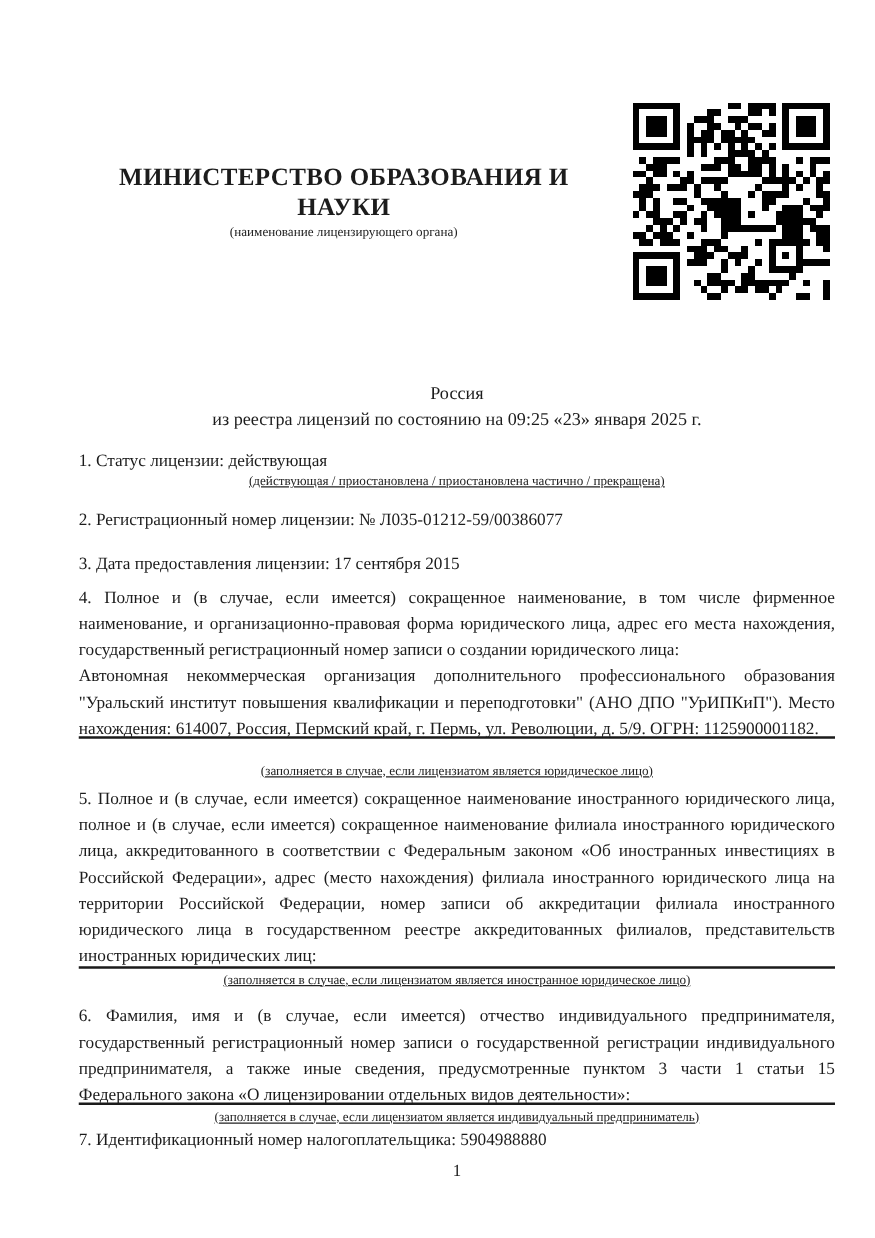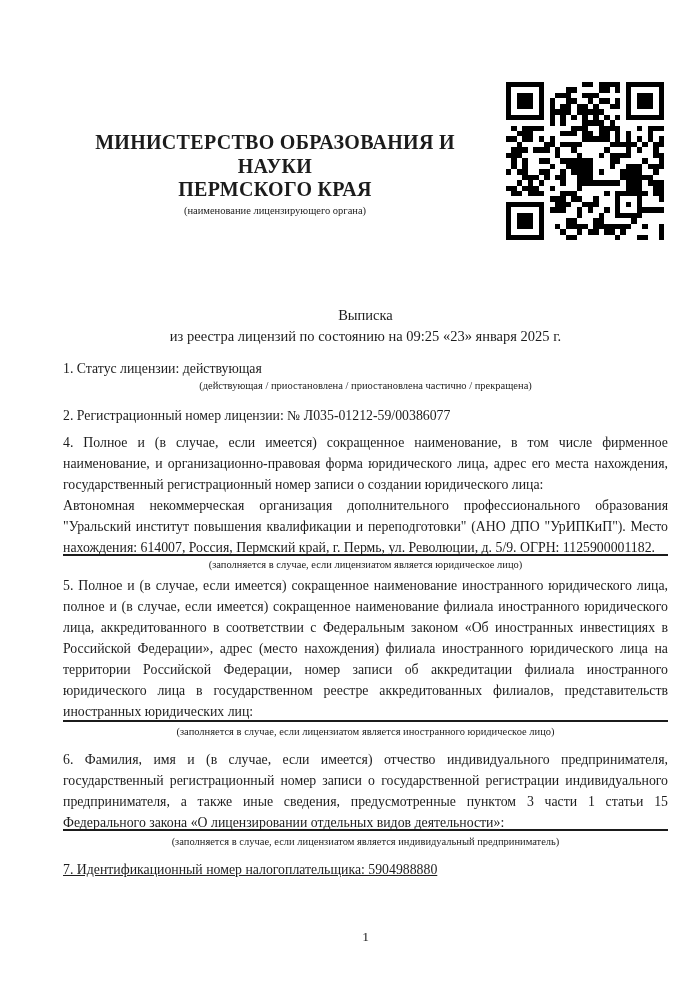--- a/index.html
+++ b/index.html
@@ -31,89 +31,91 @@
     position:absolute;top:305px;left:63px;width:605px;
     text-align:center;font-size:14.5px;line-height:20.5px;
   }
   
   .content{
     position:absolute;top:358px;left:63px;width:605px;
     font-size:13.8px;line-height:21px;
   }
   .content p{margin:0;text-align:justify;}
   .caption{
-    font-size:10.5px;line-height:13px;text-align:center;color:#222;
+    font-size:10.5px;line-height:13px;text-align:center;color:#222;text-decoration:underline;
   }
   .rule{
     border-top:2px solid #1b1b1b;height:0;width:100%;
   }
   #s1-caption{margin-top:0;}
   #s2-text{margin-top:12.5px;}
   #s3-text{margin-top:14px;}
   #s4-text{margin-top:6px;}
   #s4-rule{margin-top:-4px;}
-  #s4-caption{margin-top:2px;}
+  #s4-caption{margin-top:20px;}
   #s5-text{margin-top:4px;}
   #s5-rule{margin-top:-2px;}
   #s5-caption{margin-top:3px;}
   #s6-text{margin-top:11px;}
   #s6-rule{margin-top:-4px;}
   #s6-caption{margin-top:4px;}
-  #s7-text{margin-top:11px;text-decoration:underline;}
+  #s7-text{margin-top:0;}
   .page-number{
     position:absolute;top:929px;left:63px;width:605px;
     text-align:center;font-size:13.5px;
   }
 </style>
 </head>
 <body>
 
 <div class="page">
 
   <div class="ministry">
     <h1 class="ministry-title">
       <span>МИНИСТЕРСТВО ОБРАЗОВАНИЯ И НАУКИ</span><br>
-      <span>ПЕРМСКОГО КРАЯ</span>
     </h1>
     <div class="ministry-caption">(наименование лицензирующего органа)</div>
   </div>
 
   <div class="qr"><svg xmlns="http://www.w3.org/2000/svg" viewBox="0 0 29 29" width="160" height="158" shape-rendering="crispEdges">
         <rect width="29" height="29" fill="#ffffff"></rect>
         <path fill="#000000" d="M0 0h1v1h-1zM1 0h1v1h-1zM2 0h1v1h-1zM3 0h1v1h-1zM4 0h1v1h-1zM5 0h1v1h-1zM6 0h1v1h-1zM14 0h1v1h-1zM15 0h1v1h-1zM17 0h1v1h-1zM18 0h1v1h-1zM19 0h1v1h-1zM20 0h1v1h-1zM22 0h1v1h-1zM23 0h1v1h-1zM24 0h1v1h-1zM25 0h1v1h-1zM26 0h1v1h-1zM27 0h1v1h-1zM28 0h1v1h-1zM0 1h1v1h-1zM6 1h1v1h-1zM11 1h1v1h-1zM12 1h1v1h-1zM17 1h1v1h-1zM18 1h1v1h-1zM20 1h1v1h-1zM22 1h1v1h-1zM28 1h1v1h-1zM0 2h1v1h-1zM2 2h1v1h-1zM3 2h1v1h-1zM4 2h1v1h-1zM6 2h1v1h-1zM9 2h1v1h-1zM10 2h1v1h-1zM11 2h1v1h-1zM14 2h1v1h-1zM15 2h1v1h-1zM16 2h1v1h-1zM22 2h1v1h-1zM24 2h1v1h-1zM25 2h1v1h-1zM26 2h1v1h-1zM28 2h1v1h-1zM0 3h1v1h-1zM2 3h1v1h-1zM3 3h1v1h-1zM4 3h1v1h-1zM6 3h1v1h-1zM8 3h1v1h-1zM11 3h1v1h-1zM12 3h1v1h-1zM15 3h1v1h-1zM17 3h1v1h-1zM18 3h1v1h-1zM20 3h1v1h-1zM22 3h1v1h-1zM24 3h1v1h-1zM25 3h1v1h-1zM26 3h1v1h-1zM28 3h1v1h-1zM0 4h1v1h-1zM2 4h1v1h-1zM3 4h1v1h-1zM4 4h1v1h-1zM6 4h1v1h-1zM8 4h1v1h-1zM10 4h1v1h-1zM11 4h1v1h-1zM13 4h1v1h-1zM14 4h1v1h-1zM16 4h1v1h-1zM19 4h1v1h-1zM20 4h1v1h-1zM22 4h1v1h-1zM24 4h1v1h-1zM25 4h1v1h-1zM26 4h1v1h-1zM28 4h1v1h-1zM0 5h1v1h-1zM6 5h1v1h-1zM8 5h1v1h-1zM9 5h1v1h-1zM10 5h1v1h-1zM11 5h1v1h-1zM13 5h1v1h-1zM14 5h1v1h-1zM15 5h1v1h-1zM16 5h1v1h-1zM17 5h1v1h-1zM22 5h1v1h-1zM28 5h1v1h-1zM0 6h1v1h-1zM1 6h1v1h-1zM2 6h1v1h-1zM3 6h1v1h-1zM4 6h1v1h-1zM5 6h1v1h-1zM6 6h1v1h-1zM8 6h1v1h-1zM10 6h1v1h-1zM12 6h1v1h-1zM14 6h1v1h-1zM16 6h1v1h-1zM18 6h1v1h-1zM20 6h1v1h-1zM22 6h1v1h-1zM23 6h1v1h-1zM24 6h1v1h-1zM25 6h1v1h-1zM26 6h1v1h-1zM27 6h1v1h-1zM28 6h1v1h-1zM8 7h1v1h-1zM10 7h1v1h-1zM14 7h1v1h-1zM15 7h1v1h-1zM16 7h1v1h-1zM17 7h1v1h-1zM19 7h1v1h-1zM1 8h1v1h-1zM3 8h1v1h-1zM4 8h1v1h-1zM5 8h1v1h-1zM6 8h1v1h-1zM12 8h1v1h-1zM13 8h1v1h-1zM14 8h1v1h-1zM17 8h1v1h-1zM18 8h1v1h-1zM19 8h1v1h-1zM20 8h1v1h-1zM24 8h1v1h-1zM26 8h1v1h-1zM27 8h1v1h-1zM28 8h1v1h-1zM2 9h1v1h-1zM3 9h1v1h-1zM4 9h1v1h-1zM10 9h1v1h-1zM11 9h1v1h-1zM12 9h1v1h-1zM14 9h1v1h-1zM15 9h1v1h-1zM17 9h1v1h-1zM18 9h1v1h-1zM20 9h1v1h-1zM22 9h1v1h-1zM26 9h1v1h-1zM0 10h1v1h-1zM1 10h1v1h-1zM3 10h1v1h-1zM4 10h1v1h-1zM6 10h1v1h-1zM8 10h1v1h-1zM14 10h1v1h-1zM15 10h1v1h-1zM16 10h1v1h-1zM17 10h1v1h-1zM18 10h1v1h-1zM20 10h1v1h-1zM22 10h1v1h-1zM24 10h1v1h-1zM26 10h1v1h-1zM28 10h1v1h-1zM2 11h1v1h-1zM7 11h1v1h-1zM8 11h1v1h-1zM10 11h1v1h-1zM11 11h1v1h-1zM12 11h1v1h-1zM13 11h1v1h-1zM19 11h1v1h-1zM20 11h1v1h-1zM21 11h1v1h-1zM22 11h1v1h-1zM23 11h1v1h-1zM25 11h1v1h-1zM27 11h1v1h-1zM28 11h1v1h-1zM1 12h1v1h-1zM2 12h1v1h-1zM3 12h1v1h-1zM5 12h1v1h-1zM6 12h1v1h-1zM7 12h1v1h-1zM9 12h1v1h-1zM12 12h1v1h-1zM18 12h1v1h-1zM22 12h1v1h-1zM24 12h1v1h-1zM27 12h1v1h-1zM0 13h1v1h-1zM1 13h1v1h-1zM2 13h1v1h-1zM9 13h1v1h-1zM13 13h1v1h-1zM17 13h1v1h-1zM19 13h1v1h-1zM20 13h1v1h-1zM21 13h1v1h-1zM22 13h1v1h-1zM27 13h1v1h-1zM28 13h1v1h-1zM1 14h1v1h-1zM3 14h1v1h-1zM6 14h1v1h-1zM7 14h1v1h-1zM10 14h1v1h-1zM11 14h1v1h-1zM12 14h1v1h-1zM13 14h1v1h-1zM14 14h1v1h-1zM15 14h1v1h-1zM19 14h1v1h-1zM20 14h1v1h-1zM25 14h1v1h-1zM28 14h1v1h-1zM1 15h1v1h-1zM3 15h1v1h-1zM8 15h1v1h-1zM11 15h1v1h-1zM12 15h1v1h-1zM13 15h1v1h-1zM14 15h1v1h-1zM15 15h1v1h-1zM19 15h1v1h-1zM22 15h1v1h-1zM23 15h1v1h-1zM24 15h1v1h-1zM26 15h1v1h-1zM27 15h1v1h-1zM28 15h1v1h-1zM0 16h1v1h-1zM2 16h1v1h-1zM3 16h1v1h-1zM6 16h1v1h-1zM7 16h1v1h-1zM10 16h1v1h-1zM12 16h1v1h-1zM13 16h1v1h-1zM14 16h1v1h-1zM15 16h1v1h-1zM17 16h1v1h-1zM21 16h1v1h-1zM22 16h1v1h-1zM23 16h1v1h-1zM24 16h1v1h-1zM27 16h1v1h-1zM3 17h1v1h-1zM4 17h1v1h-1zM5 17h1v1h-1zM7 17h1v1h-1zM9 17h1v1h-1zM10 17h1v1h-1zM13 17h1v1h-1zM14 17h1v1h-1zM15 17h1v1h-1zM21 17h1v1h-1zM22 17h1v1h-1zM23 17h1v1h-1zM24 17h1v1h-1zM25 17h1v1h-1zM26 17h1v1h-1zM2 18h1v1h-1zM4 18h1v1h-1zM6 18h1v1h-1zM10 18h1v1h-1zM13 18h1v1h-1zM14 18h1v1h-1zM15 18h1v1h-1zM16 18h1v1h-1zM17 18h1v1h-1zM18 18h1v1h-1zM19 18h1v1h-1zM20 18h1v1h-1zM22 18h1v1h-1zM23 18h1v1h-1zM24 18h1v1h-1zM26 18h1v1h-1zM27 18h1v1h-1zM28 18h1v1h-1zM0 19h1v1h-1zM1 19h1v1h-1zM3 19h1v1h-1zM4 19h1v1h-1zM5 19h1v1h-1zM8 19h1v1h-1zM13 19h1v1h-1zM22 19h1v1h-1zM23 19h1v1h-1zM24 19h1v1h-1zM27 19h1v1h-1zM28 19h1v1h-1zM1 20h1v1h-1zM2 20h1v1h-1zM4 20h1v1h-1zM5 20h1v1h-1zM6 20h1v1h-1zM10 20h1v1h-1zM11 20h1v1h-1zM12 20h1v1h-1zM18 20h1v1h-1zM20 20h1v1h-1zM21 20h1v1h-1zM22 20h1v1h-1zM23 20h1v1h-1zM24 20h1v1h-1zM25 20h1v1h-1zM27 20h1v1h-1zM28 20h1v1h-1zM8 21h1v1h-1zM9 21h1v1h-1zM10 21h1v1h-1zM12 21h1v1h-1zM13 21h1v1h-1zM16 21h1v1h-1zM20 21h1v1h-1zM24 21h1v1h-1zM28 21h1v1h-1zM0 22h1v1h-1zM1 22h1v1h-1zM2 22h1v1h-1zM3 22h1v1h-1zM4 22h1v1h-1zM5 22h1v1h-1zM6 22h1v1h-1zM9 22h1v1h-1zM10 22h1v1h-1zM11 22h1v1h-1zM14 22h1v1h-1zM15 22h1v1h-1zM16 22h1v1h-1zM20 22h1v1h-1zM22 22h1v1h-1zM24 22h1v1h-1zM0 23h1v1h-1zM6 23h1v1h-1zM8 23h1v1h-1zM9 23h1v1h-1zM10 23h1v1h-1zM13 23h1v1h-1zM15 23h1v1h-1zM18 23h1v1h-1zM20 23h1v1h-1zM24 23h1v1h-1zM25 23h1v1h-1zM26 23h1v1h-1zM27 23h1v1h-1zM28 23h1v1h-1zM0 24h1v1h-1zM2 24h1v1h-1zM3 24h1v1h-1zM4 24h1v1h-1zM6 24h1v1h-1zM13 24h1v1h-1zM17 24h1v1h-1zM20 24h1v1h-1zM21 24h1v1h-1zM22 24h1v1h-1zM23 24h1v1h-1zM24 24h1v1h-1zM0 25h1v1h-1zM2 25h1v1h-1zM3 25h1v1h-1zM4 25h1v1h-1zM6 25h1v1h-1zM11 25h1v1h-1zM12 25h1v1h-1zM16 25h1v1h-1zM17 25h1v1h-1zM23 25h1v1h-1zM0 26h1v1h-1zM2 26h1v1h-1zM3 26h1v1h-1zM4 26h1v1h-1zM6 26h1v1h-1zM9 26h1v1h-1zM11 26h1v1h-1zM12 26h1v1h-1zM13 26h1v1h-1zM14 26h1v1h-1zM16 26h1v1h-1zM17 26h1v1h-1zM18 26h1v1h-1zM19 26h1v1h-1zM20 26h1v1h-1zM21 26h1v1h-1zM22 26h1v1h-1zM25 26h1v1h-1zM28 26h1v1h-1zM0 27h1v1h-1zM6 27h1v1h-1zM10 27h1v1h-1zM13 27h1v1h-1zM15 27h1v1h-1zM16 27h1v1h-1zM18 27h1v1h-1zM19 27h1v1h-1zM21 27h1v1h-1zM28 27h1v1h-1zM0 28h1v1h-1zM1 28h1v1h-1zM2 28h1v1h-1zM3 28h1v1h-1zM4 28h1v1h-1zM5 28h1v1h-1zM6 28h1v1h-1zM11 28h1v1h-1zM12 28h1v1h-1zM20 28h1v1h-1zM24 28h1v1h-1zM25 28h1v1h-1zM28 28h1v1h-1z"></path>
       </svg></div>
 
   <div class="doc-title">
-    <div>Выписка</div>
+    <div>Россия</div>
     <div>из реестра лицензий по состоянию на 09:25 «23» января 2025 г.</div>
   </div>
 
   <div class="content">
 
     <section>
       <p id="s1-text">1. Статус лицензии: действующая</p>
       <div id="s1-caption" class="caption">(действующая / приостановлена / приостановлена частично / прекращена)</div>
     </section>
 
     <section>
       <p id="s2-text">2. Регистрационный номер лицензии: № Л035-01212-59/00386077</p>
     </section>
 
+    <section>
+      <p id="s3-text">3. Дата предоставления лицензии: 17 сентября 2015</p>
+    </section>
 
     <section>
       <p id="s4-text">4. Полное и (в случае, если имеется) сокращенное наименование, в том числе фирменное наименование, и организационно-правовая форма юридического лица, адрес его места нахождения, государственный регистрационный номер записи о создании юридического лица:</p>
       <p id="s4-value">Автономная некоммерческая организация дополнительного профессионального образования "Уральский институт повышения квалификации и переподготовки" (АНО ДПО "УрИПКиП"). Место нахождения: 614007, Россия, Пермский край, г. Пермь, ул. Революции, д. 5/9. ОГРН: 1125900001182.</p>
       <div id="s4-rule" class="rule"></div>
       <div id="s4-caption" class="caption">(заполняется в случае, если лицензиатом является юридическое лицо)</div>
     </section>
 
     <section>
       <p id="s5-text">5. Полное и (в случае, если имеется) сокращенное наименование иностранного юридического лица, полное и (в случае, если имеется) сокращенное наименование филиала иностранного юридического лица, аккредитованного в соответствии с Федеральным законом «Об иностранных инвестициях в Российской Федерации», адрес (место нахождения) филиала иностранного юридического лица на территории Российской Федерации, номер записи об аккредитации филиала иностранного юридического лица в государственном реестре аккредитованных филиалов, представительств иностранных юридических лиц:</p>
       <div id="s5-rule" class="rule"></div>
-      <div id="s5-caption" class="caption">(заполняется в случае, если лицензиатом является иностранного юридическое лицо)</div>
+      <div id="s5-caption" class="caption">(заполняется в случае, если лицензиатом является иностранное юридическое лицо)</div>
     </section>
 
     <section>
       <p id="s6-text">6. Фамилия, имя и (в случае, если имеется) отчество индивидуального предпринимателя, государственный регистрационный номер записи о государственной регистрации индивидуального предпринимателя, а также иные сведения, предусмотренные пунктом 3 части 1 статьи 15 Федерального закона «О лицензировании отдельных видов деятельности»:</p>
       <div id="s6-rule" class="rule"></div>
       <div id="s6-caption" class="caption">(заполняется в случае, если лицензиатом является индивидуальный предприниматель)</div>
     </section>
 
     <section>
       <p id="s7-text">7. Идентификационный номер налогоплательщика: 5904988880</p>

